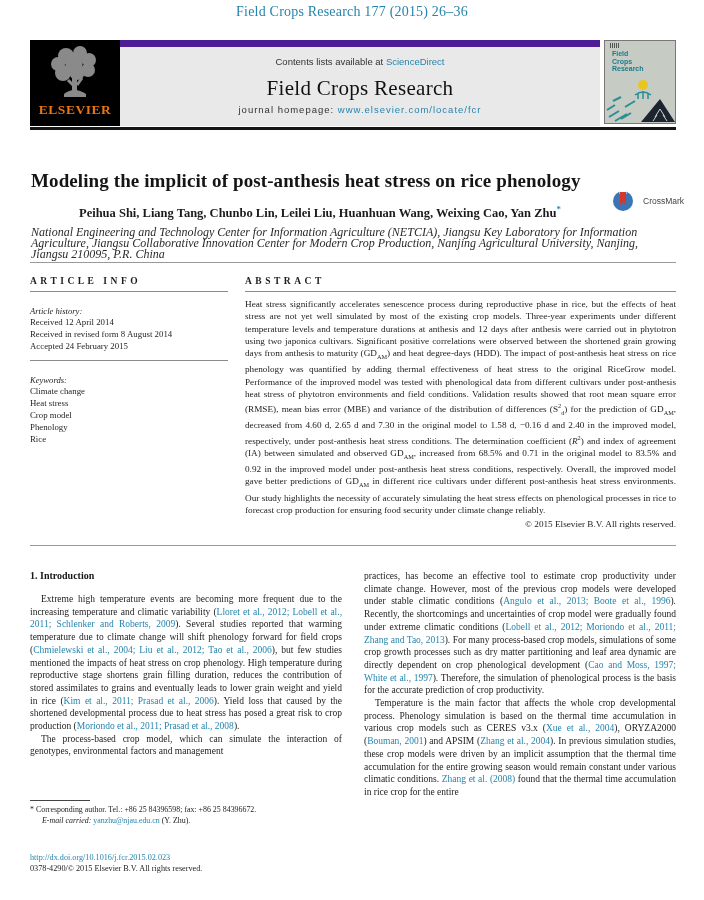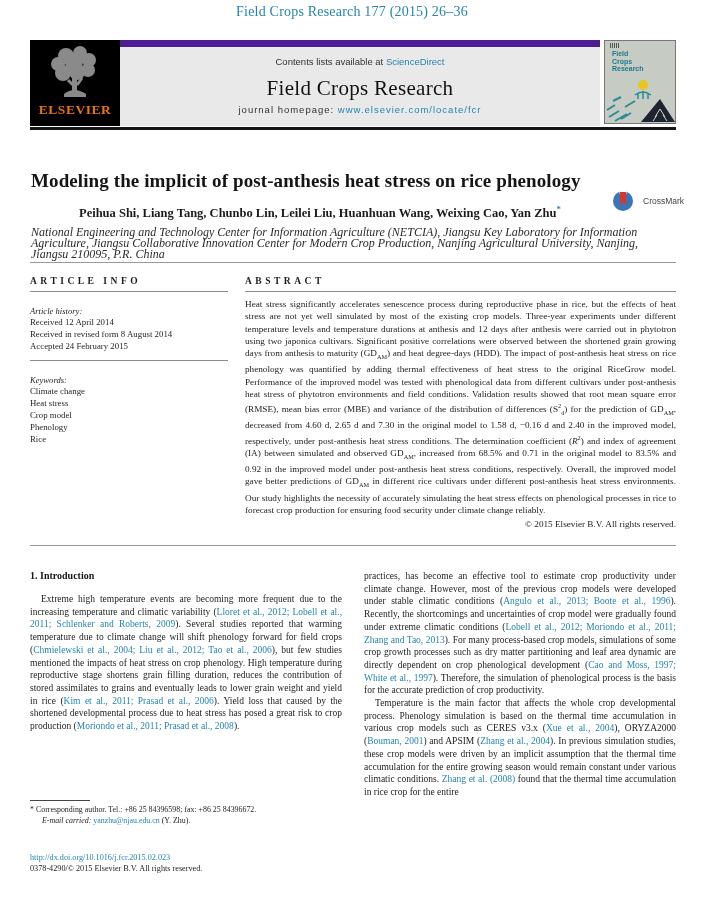--- a/index.html
+++ b/index.html
@@ -202,20 +202,21 @@
       <div class="abstract-copyright">© 2015 Elsevier B.V. All rights reserved.</div>
     </div>
   </div>
 
   <div class="rule-body"></div>
 
   <div class="body-cols">
     <div class="col left">
       <h2 class="intro-heading">1.  Introduction</h2>
       <p class="body-par indent"><span>Extreme high temperature events are becoming more frequent due to the increasing temperature and climatic variability (</span><span class="seg-link">Lloret et al., 2012; Lobell et al., 2011; Schlenker and Roberts, 2009</span><span>). Several studies reported that warming temperature due to climate change will shift phenology forward for field crops (</span><span class="seg-link">Chmielewski et al., 2004; Liu et al., 2012; Tao et al., 2006</span><span>), but few studies mentioned the impacts of heat stress on crop phenology. High temperature during reproductive stage shortens grain filling duration, reduces the contribution of stored assimilates to grains and eventually leads to lower grain weight and yield in rice (</span><span class="seg-link">Kim et al., 2011; Prasad et al., 2006</span><span>). Yield loss that caused by the shortened developmental process due to heat stress has posed a great risk to crop production (</span><span class="seg-link">Moriondo et al., 2011; Prasad et al., 2008</span><span>).</span></p>
+      <p class="body-par indent"><span>The process-based crop model, which can simulate the interaction of genotypes, environmental factors and management</span></p>
     </div>
     <div class="col right">
       <p class="body-par"><span>practices, has become an effective tool to estimate crop productivity under climate change. However, most of the previous crop models were developed under stable climatic conditions (</span><span class="seg-link">Angulo et al., 2013; Boote et al., 1996</span><span>). Recently, the shortcomings and uncertainties of crop model were gradually found under extreme climatic conditions (</span><span class="seg-link">Lobell et al., 2012; Moriondo et al., 2011; Zhang and Tao, 2013</span><span>). For many process-based crop models, simulations of some crop growth processes such as dry matter partitioning and leaf area dynamic are directly dependent on crop phenological development (</span><span class="seg-link">Cao and Moss, 1997; White et al., 1997</span><span>). Therefore, the simulation of phenological process is the basis for the accurate prediction of crop productivity.</span></p>
       <p class="body-par indent"><span>Temperature is the main factor that affects the whole crop developmental process. Phenology simulation is based on the thermal time accumulation in various crop models such as CERES v3.x (</span><span class="seg-link">Xue et al., 2004</span><span>), ORYZA2000 (</span><span class="seg-link">Bouman, 2001</span><span>) and APSIM (</span><span class="seg-link">Zhang et al., 2004</span><span>). In previous simulation studies, these crop models were driven by an implicit assumption that the thermal time accumulation for the entire growing season would remain constant under various climatic conditions. </span><span class="seg-link">Zhang et al. (2008)</span><span> found that the thermal time accumulation in rice crop for the entire</span></p>
     </div>
   </div>
 
   <div class="footnote">
     <div class="fn-rule"></div>
     <div class="fn-line1"><span>*  Corresponding author. Tel.: +86 25 84396598; fax: +86 25 84396672.</span></div>

